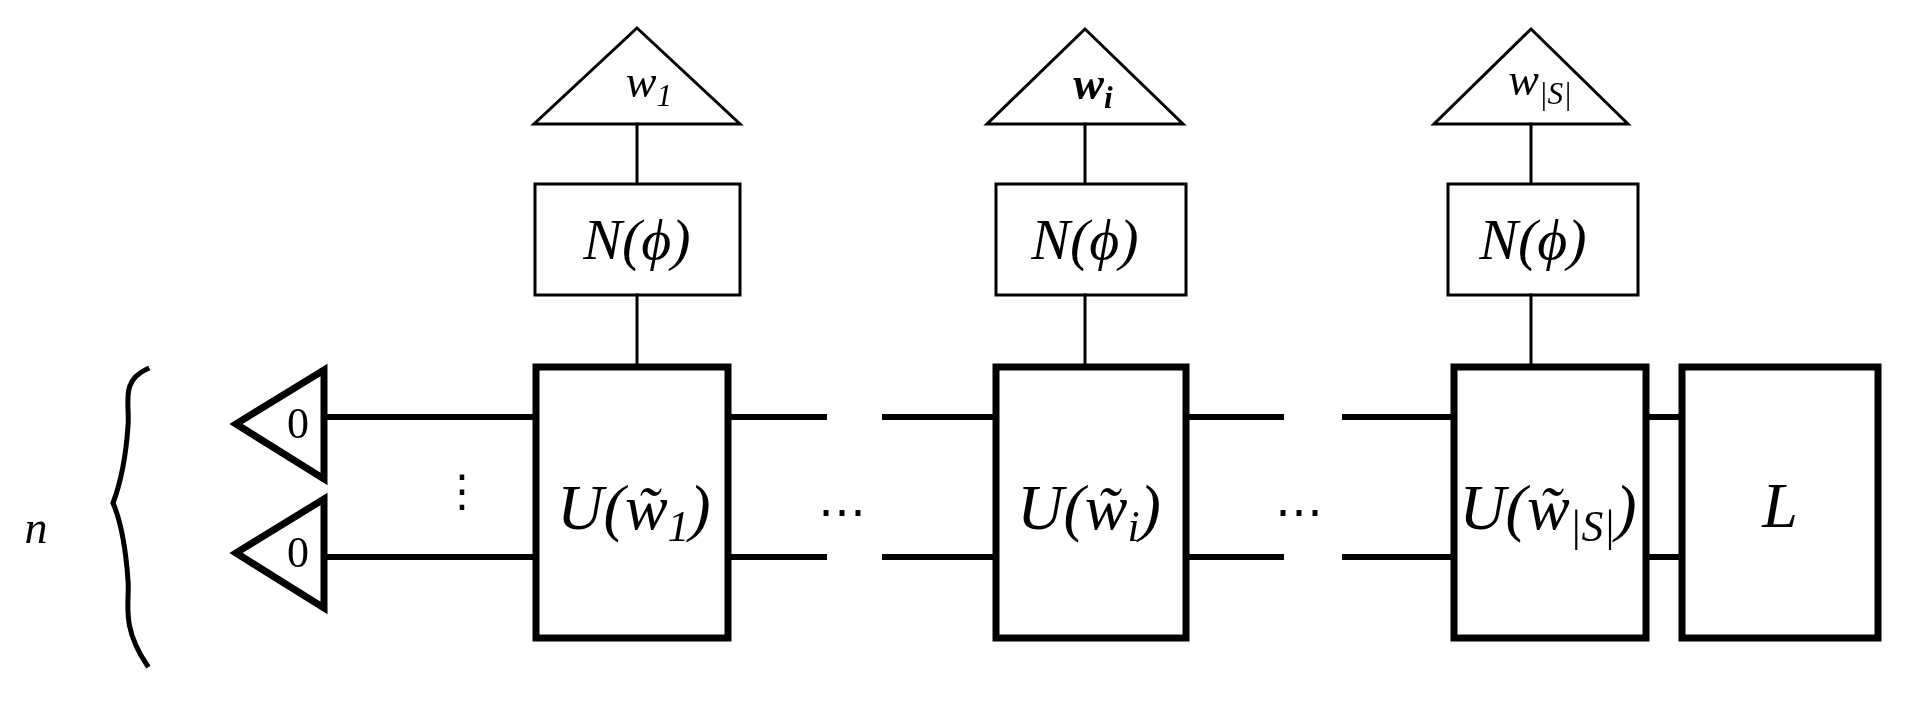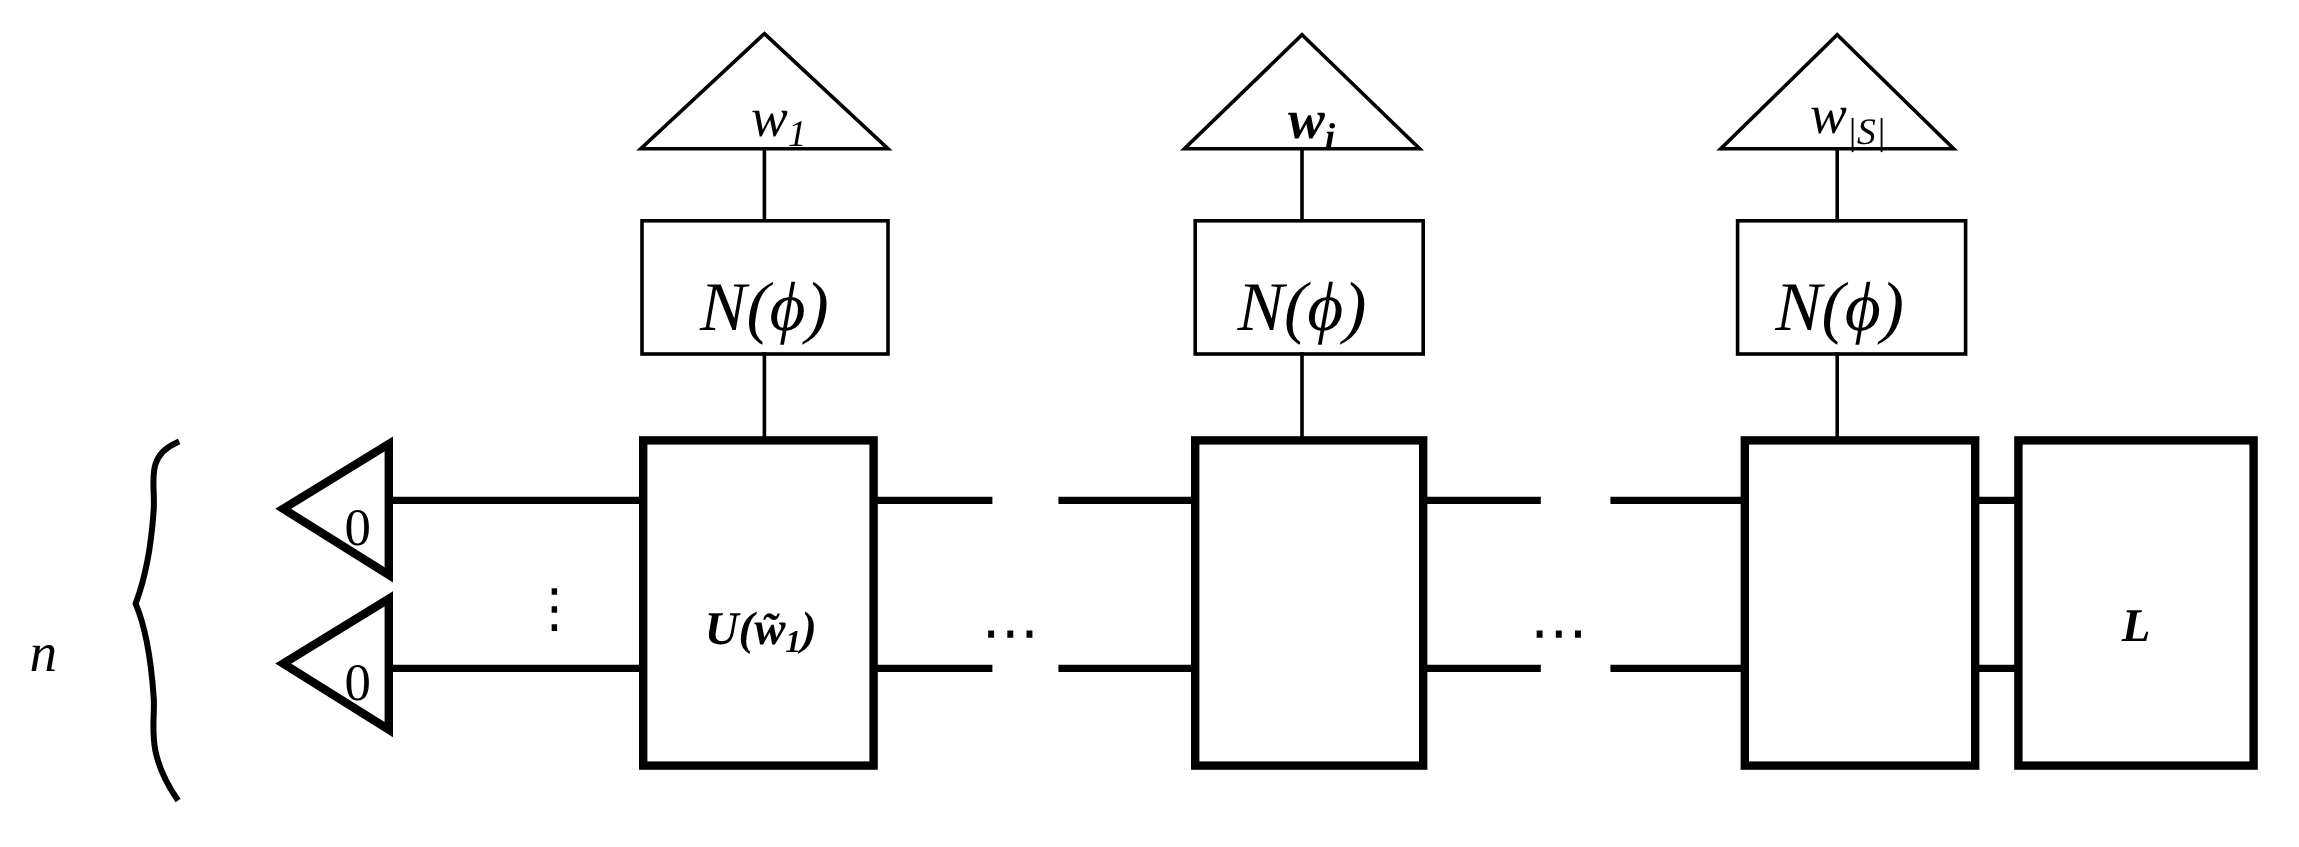--- a/index.html
+++ b/index.html
@@ -23,41 +23,39 @@
     height: 706px;
   }
   .lbl {
     position: absolute;
     font-family: "Liberation Serif", "DejaVu Serif", serif;
     font-style: italic;
     color: #000000;
     white-space: nowrap;
     line-height: 1;
     user-select: none;
-    margin-top: 16px;
   }
   .lbl .sub {
     font-size: 0.68em;
     font-style: italic;
     vertical-align: baseline;
     position: relative;
     top: 0.28em;
   }
   .center {
     transform: translate(-50%, -50%);
   }
   .tri-label {
     font-size: 46px;
   }
   .box-label {
     font-size: 58px;
   }
   .u-label {
-    font-size: 39px;
-    font-weight: bold;
+    font-size: 64px;
   }
   .zero-label {
     font-size: 44px;
     font-style: normal;
   }
   .n-label {
     font-size: 46px;
   }
   .dots-h {
     font-size: 48px;
@@ -150,25 +148,31 @@
   </div>
 
   <div class="lbl dots-h center" style="left:843px; top:512px;">⋯</div>
 
   <div class="lbl tri-label center" style="left:1093px; top:84px;font-weight:bold;">
     <span>w</span><span class="sub">i</span>
   </div>
 
   <div class="lbl box-label center" style="left:1085px; top:240px;">N(ϕ)</div>
 
+  <div class="lbl u-label center" style="left:1089px; top:508px;">
+    <span>U(</span><span class="wtilde">w̃</span><span class="sub">i</span><span>)</span>
+  </div>
 
   <div class="lbl dots-h center" style="left:1300px; top:512px;">⋯</div>
 
   <div class="lbl tri-label center" style="left:1540px; top:80px;font-family:Liberation Serif, serif;">
     <span>w</span><span class="sub">|S|</span>
   </div>
 
   <div class="lbl box-label center" style="left:1533px; top:240px;">N(ϕ)</div>
 
+  <div class="lbl u-label center" style="left:1548px; top:508px;">
+    <span>U(</span><span class="wtilde">w̃</span><span class="sub">|S|</span><span>)</span>
+  </div>
 
   <div class="lbl u-label center" style="left:1780px; top:506px;">L</div>
 
 </div>
 
 </body></html>

